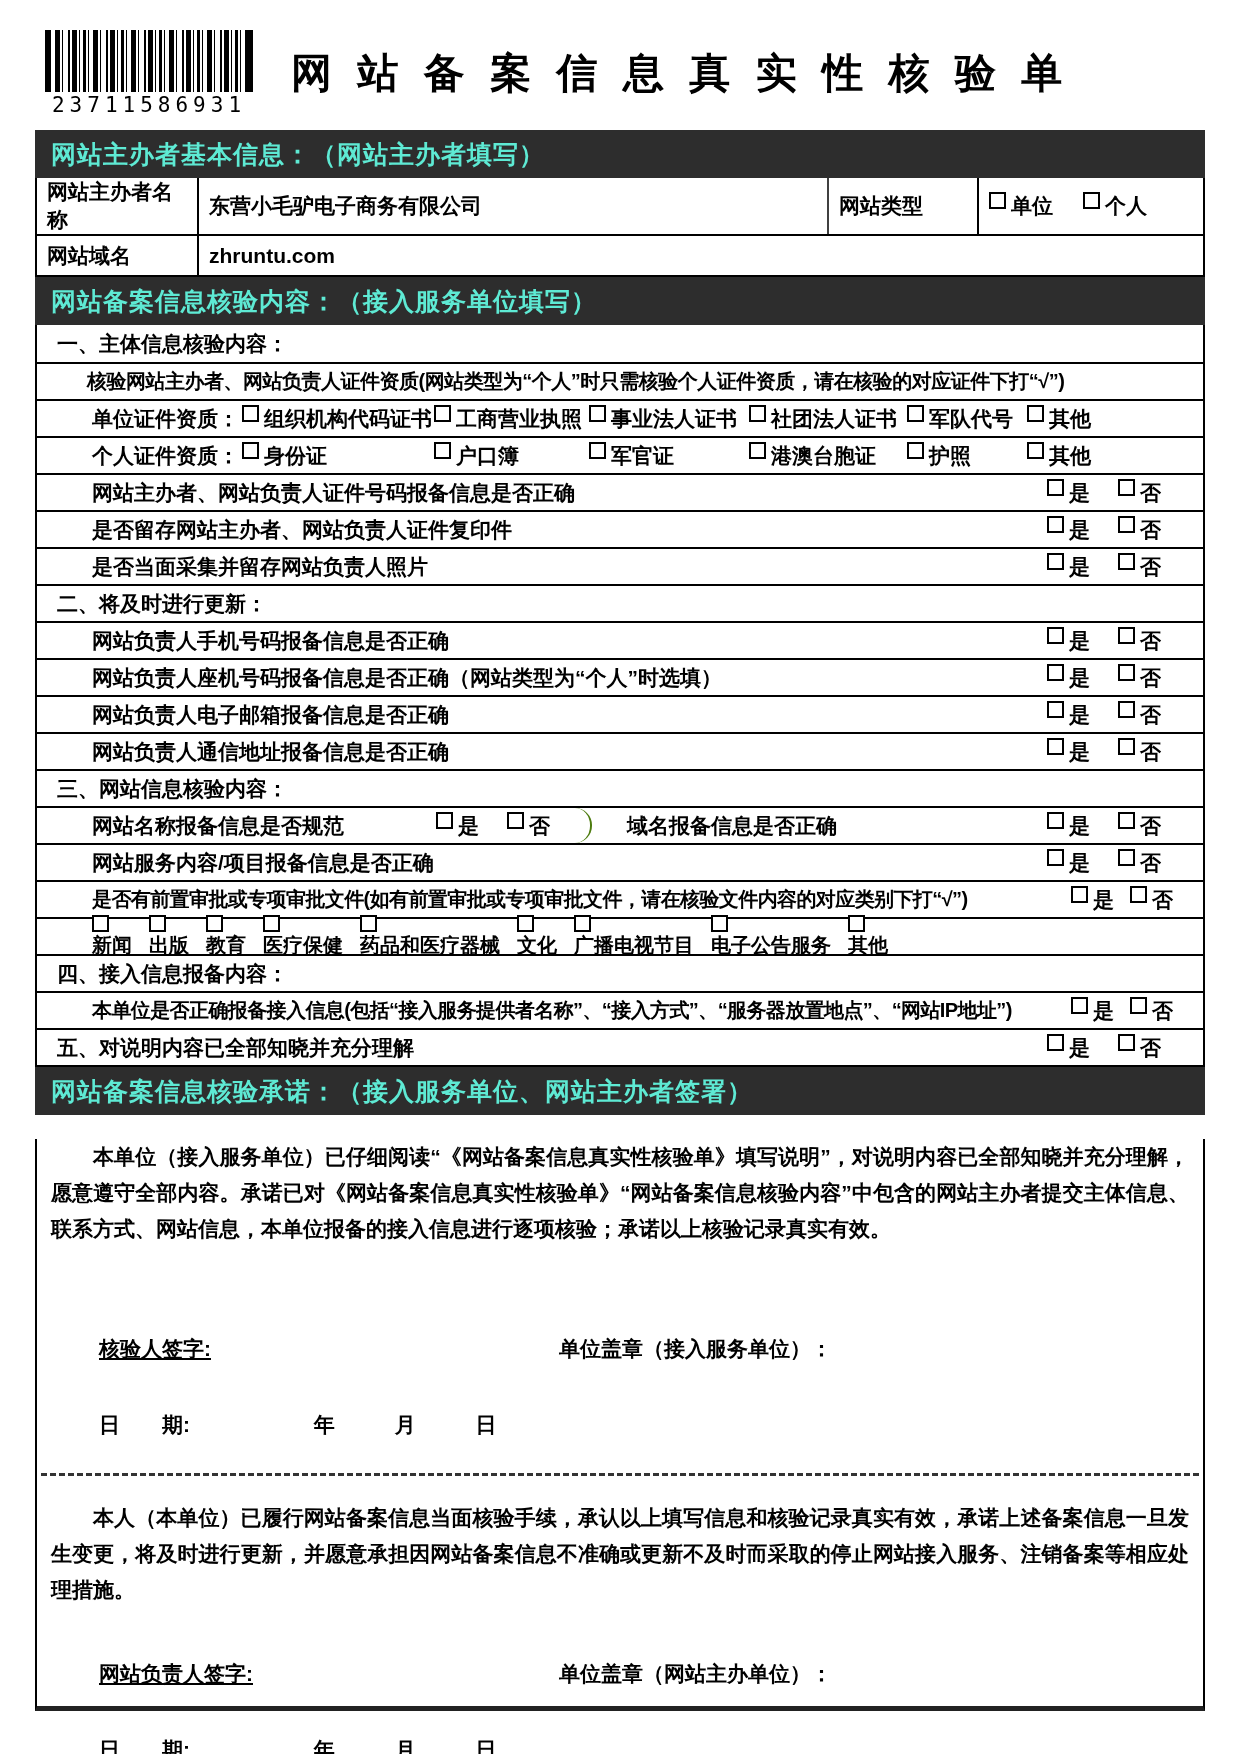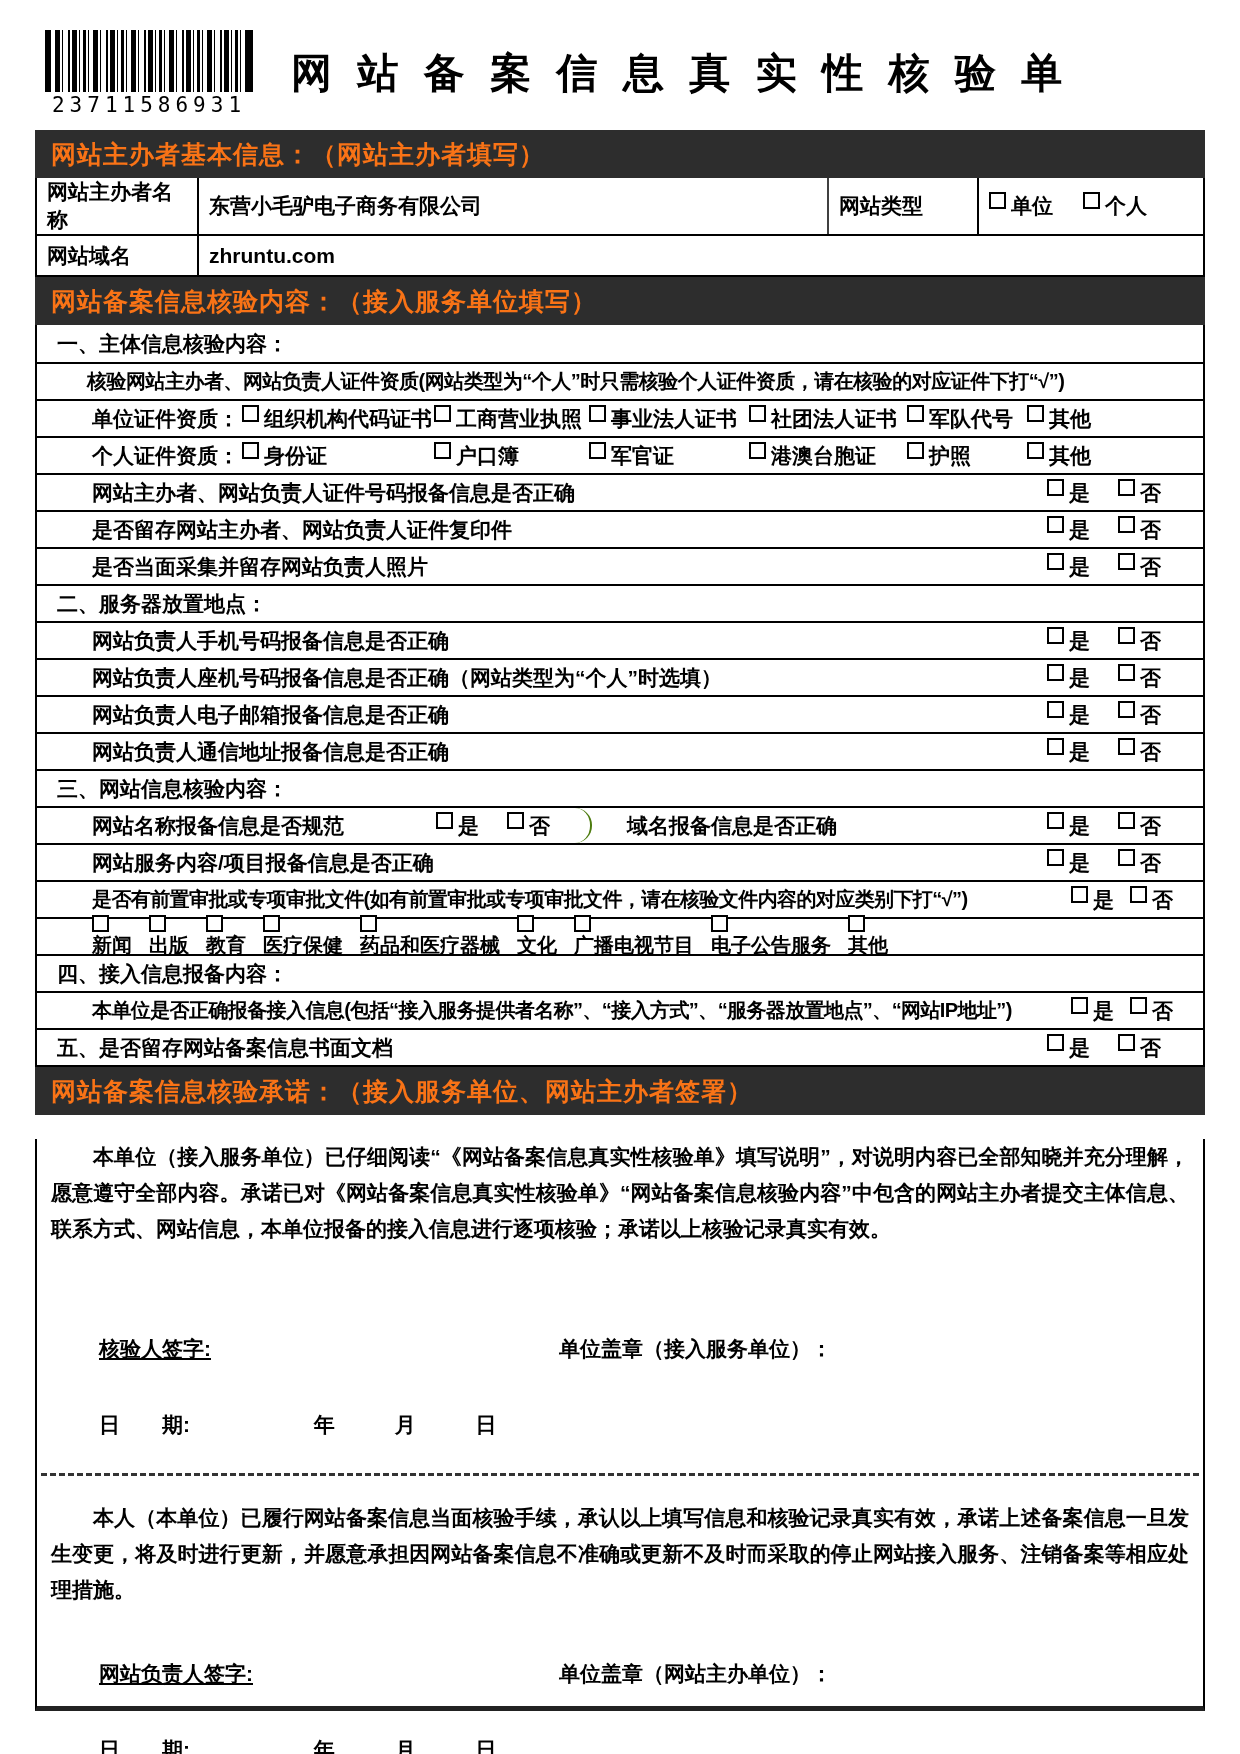--- a/index.html
+++ b/index.html
@@ -31,21 +31,21 @@
   .barcode-bars::before{left:0;}
   .barcode-bars::after{right:0;}
   .barcode-number{
     width:208px;text-align:center;
     font-family:"DejaVu Sans Mono",monospace;font-weight:400;
     font-size:21px;letter-spacing:5px;margin-top:1px;
   }
   .doc-title{font-size:41px;letter-spacing:7px;margin:16px 0 6px 16px;white-space:nowrap;}
   
   .bar{
-    background:#2d2d2d;color:#f97316;
+    background:#2d2d2d;color:#5eead4;
     font-size:25px;line-height:48px;height:48px;
     padding:0 16px;letter-spacing:1px;
   }
   
   .tbl{border:2px solid #000;border-top:none;}
   .trow{display:flex;align-items:stretch;}
   .trow + .trow{border-top:2px solid #000;}
   .tcell{display:flex;align-items:center;font-size:21px;box-sizing:border-box;padding:0 10px;min-height:39px;}
   .c-label{width:160px;flex:none;}
   .c-value{flex:1;border-left:2px solid #000;}
@@ -231,21 +231,21 @@
             <span>是</span>
           </span>
         <span class="opt">
             <span class="cb"></span>
             <span>否</span>
           </span>
       </span>
     </div>
 
     <div class="row sub">
-      <span class="q">二、服务器放置地点：</span>
+      <span class="q">二、将及时进行更新：</span>
     </div>
 
     <div class="row">
       <span class="q">网站负责人手机号码报备信息是否正确</span>
       <span class="yn">
         <span class="opt">
             <span class="cb"></span>
             <span>是</span>
           </span>
         <span class="opt">
@@ -409,21 +409,21 @@
             <span>是</span>
           </span>
         <span class="opt">
             <span class="cb"></span>
             <span>否</span>
           </span>
       </span>
     </div>
 
     <div class="row sub">
-      <span class="q">五、是否留存网站备案信息书面文档</span>
+      <span class="q">五、对说明内容已全部知晓并充分理解</span>
       <span class="yn">
         <span class="opt">
             <span class="cb"></span>
             <span>是</span>
           </span>
         <span class="opt">
             <span class="cb"></span>
             <span>否</span>
           </span>
       </span>

